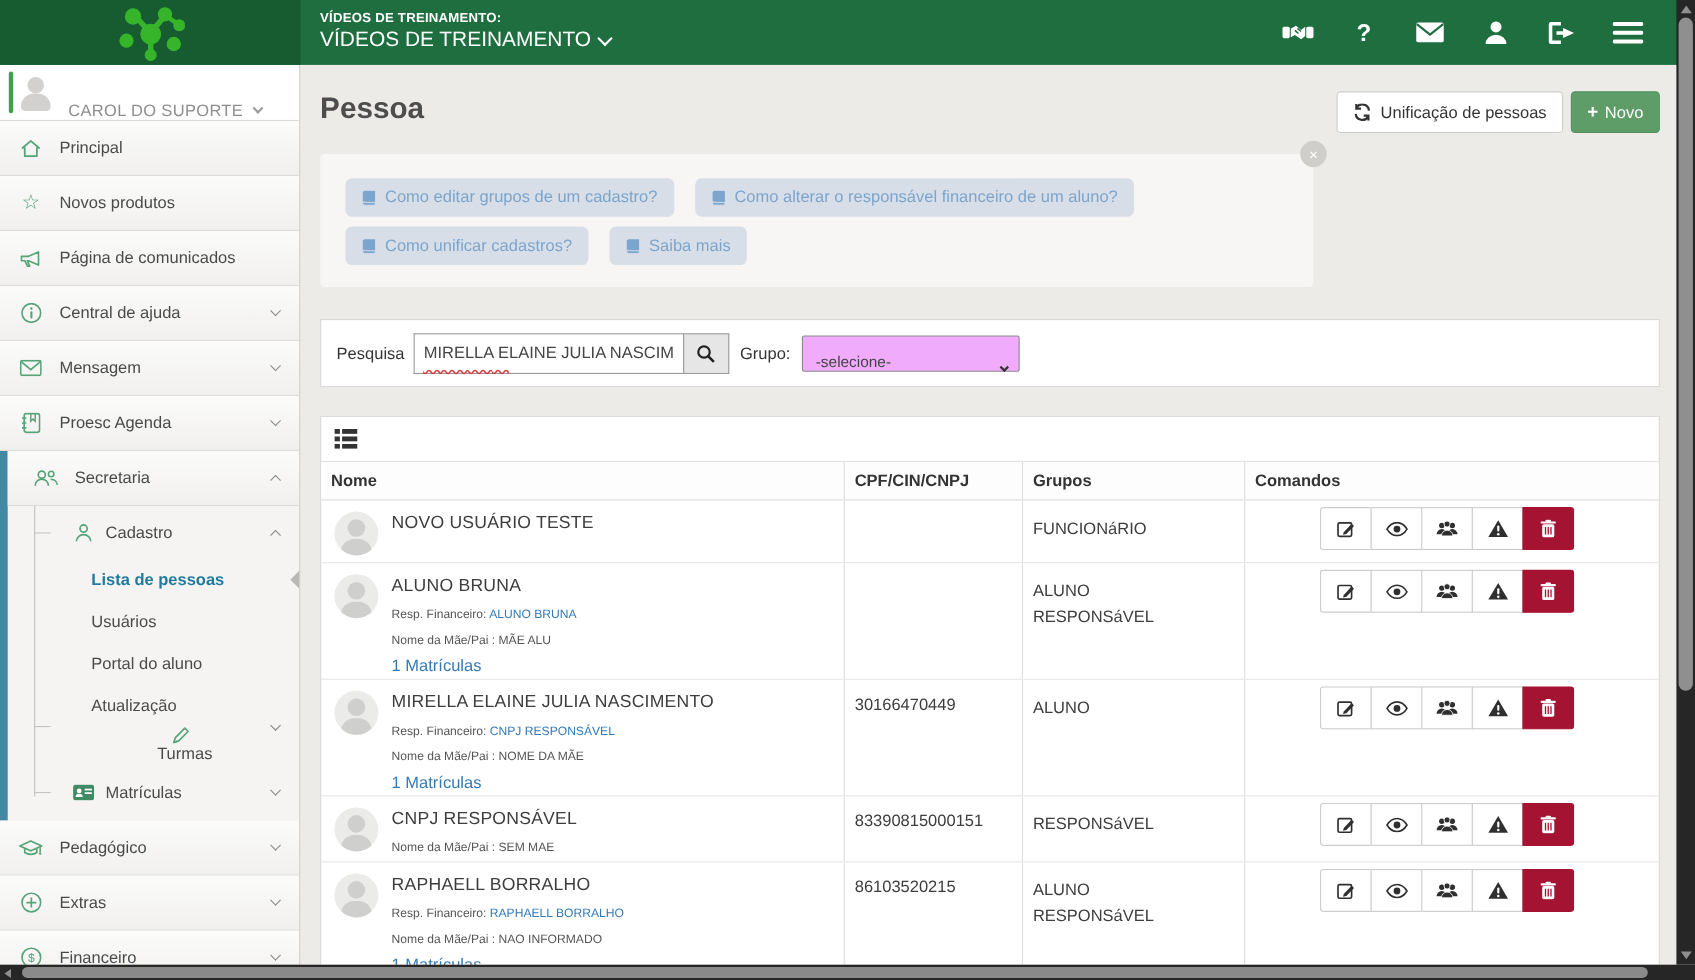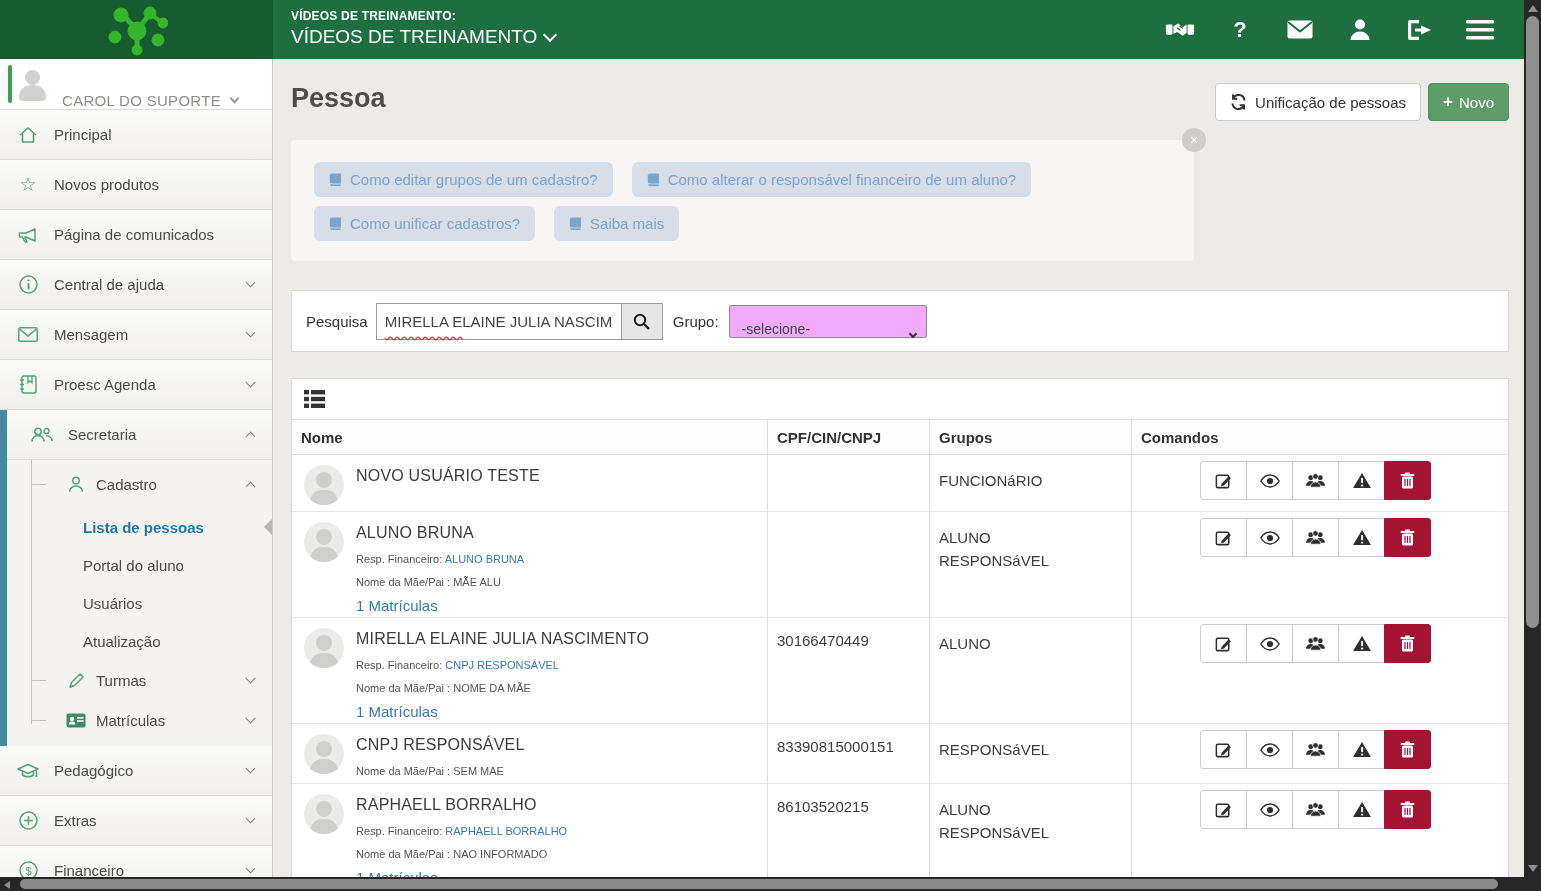--- a/index.html
+++ b/index.html
@@ -270,29 +270,29 @@
             </svg>
           </span>
         <span>Cadastro</span>
         <span class="chev up"></span>
       </div>
       <div class="leaf active">
         <span>Lista de pessoas</span>
         <span class="marker"></span>
       </div>
       <div class="leaf">
-          <span>Portal do aluno</span>
+          <span>Usuários</span>
         </div>
       <div class="leaf">
-          <span>Usuários</span>
+          <span>Portal do aluno</span>
         </div>
       <div class="leaf">
           <span>Atualização</span>
         </div>
-      <div class="tree-row" style="height:40px;">
+      <div class="tree-row" style="height:40px;flex-direction:column;">
         <span class="tick"></span>
         <span class="s-icon">
             <svg width="17" height="17" viewBox="0 0 17 17">
               <path d="M2 15 L3.5 10.5 L12 2 L15 5 L6.5 13.5 Z" fill="none" stroke="#55a377" stroke-width="1.5" stroke-linejoin="round"></path>
               <path d="M2 15 L5 14" stroke="#55a377" stroke-width="1.5"></path>
             </svg>
           </span>
         <span>Turmas</span>
         <span class="chev"></span>
       </div>

